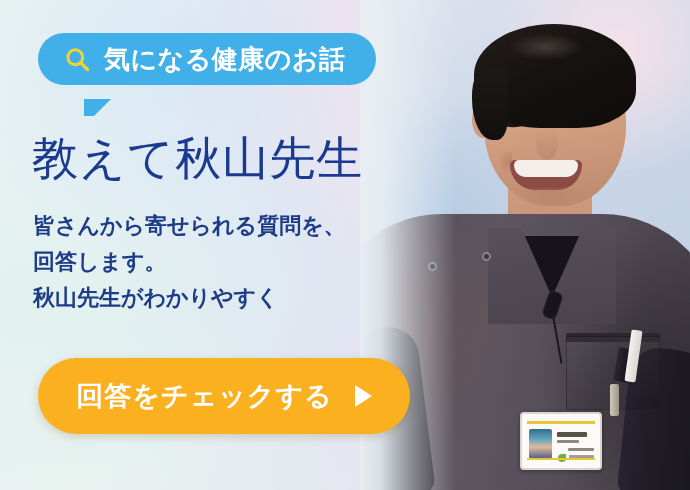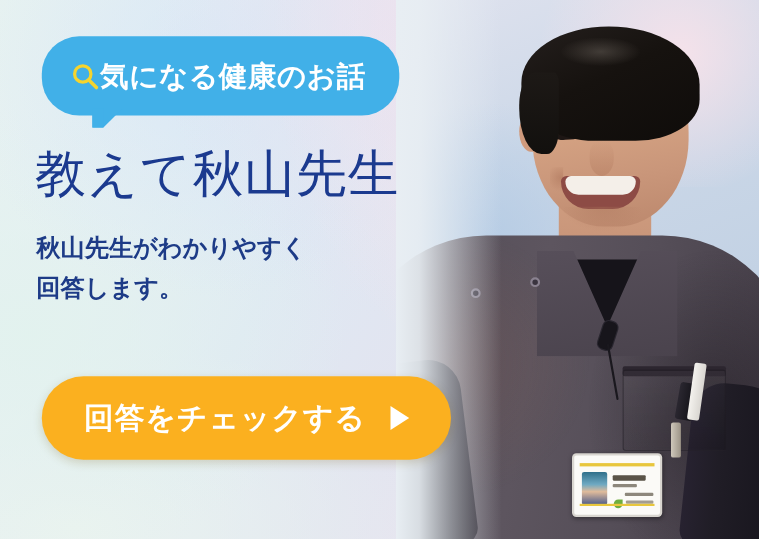--- a/index.html
+++ b/index.html
@@ -192,24 +192,24 @@
       rgba(232,238,243,0.92) 22%,
       rgba(232,238,243,0.55) 52%,
       rgba(232,238,243,0) 100%);
     pointer-events:none;
   }
 
   
   #bubble-wrap { position:absolute; left:38px; top:33px; }
   #bubble {
     position:relative;
-    height:72px; padding:0 30px 0 26px;
+    height:52px; padding:0 30px 0 26px;
     background:#41b0e8;
     border-radius:34px;
-    display:flex; align-items:center; 
+    display:flex; align-items:center; gap:13px;
   }
   #bubble-tail {
     position:absolute; left:46px; top:66px;
     width:0; height:0;
     border-left:10px solid #41b0e8;
     border-right:17px solid transparent;
     border-top:17px solid #41b0e8;
   }
   .search-icon { width:27px; height:27px; flex:0 0 auto; }
   #bubble-text {
@@ -227,21 +227,21 @@
 
   
   #body-copy {
     position:absolute; left:33px; top:208px;
     color:#1d3b87; font-size:22px; font-weight:700; line-height:36px;
   }
   #body-copy div { white-space:nowrap; }
 
   
   #cta {
-    position:absolute; left:38px; top:342px;
+    position:absolute; left:38px; top:358px;
     width:372px; height:76px;
     background:#fbb01f;
     border-radius:38px;
     display:flex; align-items:center; justify-content:center; gap:22px;
     cursor:pointer;
     box-shadow:0 3px 9px rgba(120,92,20,0.22);
   }
   #cta-label {
     color:#ffffff; font-size:27px; font-weight:700; letter-spacing:1px;
     white-space:nowrap;
@@ -312,22 +312,23 @@
         <line x1="14.9" y1="14.9" x2="21" y2="21" stroke="#f5d42e" stroke-width="2.9" stroke-linecap="round"></line>
       </svg>
       <span id="bubble-text">気になる健康のお話</span>
     </div>
     <div id="bubble-tail"></div>
   </div>
 
   <div id="headline">教えて秋山先生</div>
 
   <div id="body-copy">
+    <div>皆さんから寄せられる質問を、</div>
+    <div>回答します。</div>
     <div>秋山先生がわかりやすく</div>
-    <div>回答します。</div>
   </div>
 
   <div id="cta">
     <span id="cta-label">回答をチェックする</span>
     <span id="cta-arrow"></span>
   </div>
 
 </div>
 
 </body></html>

